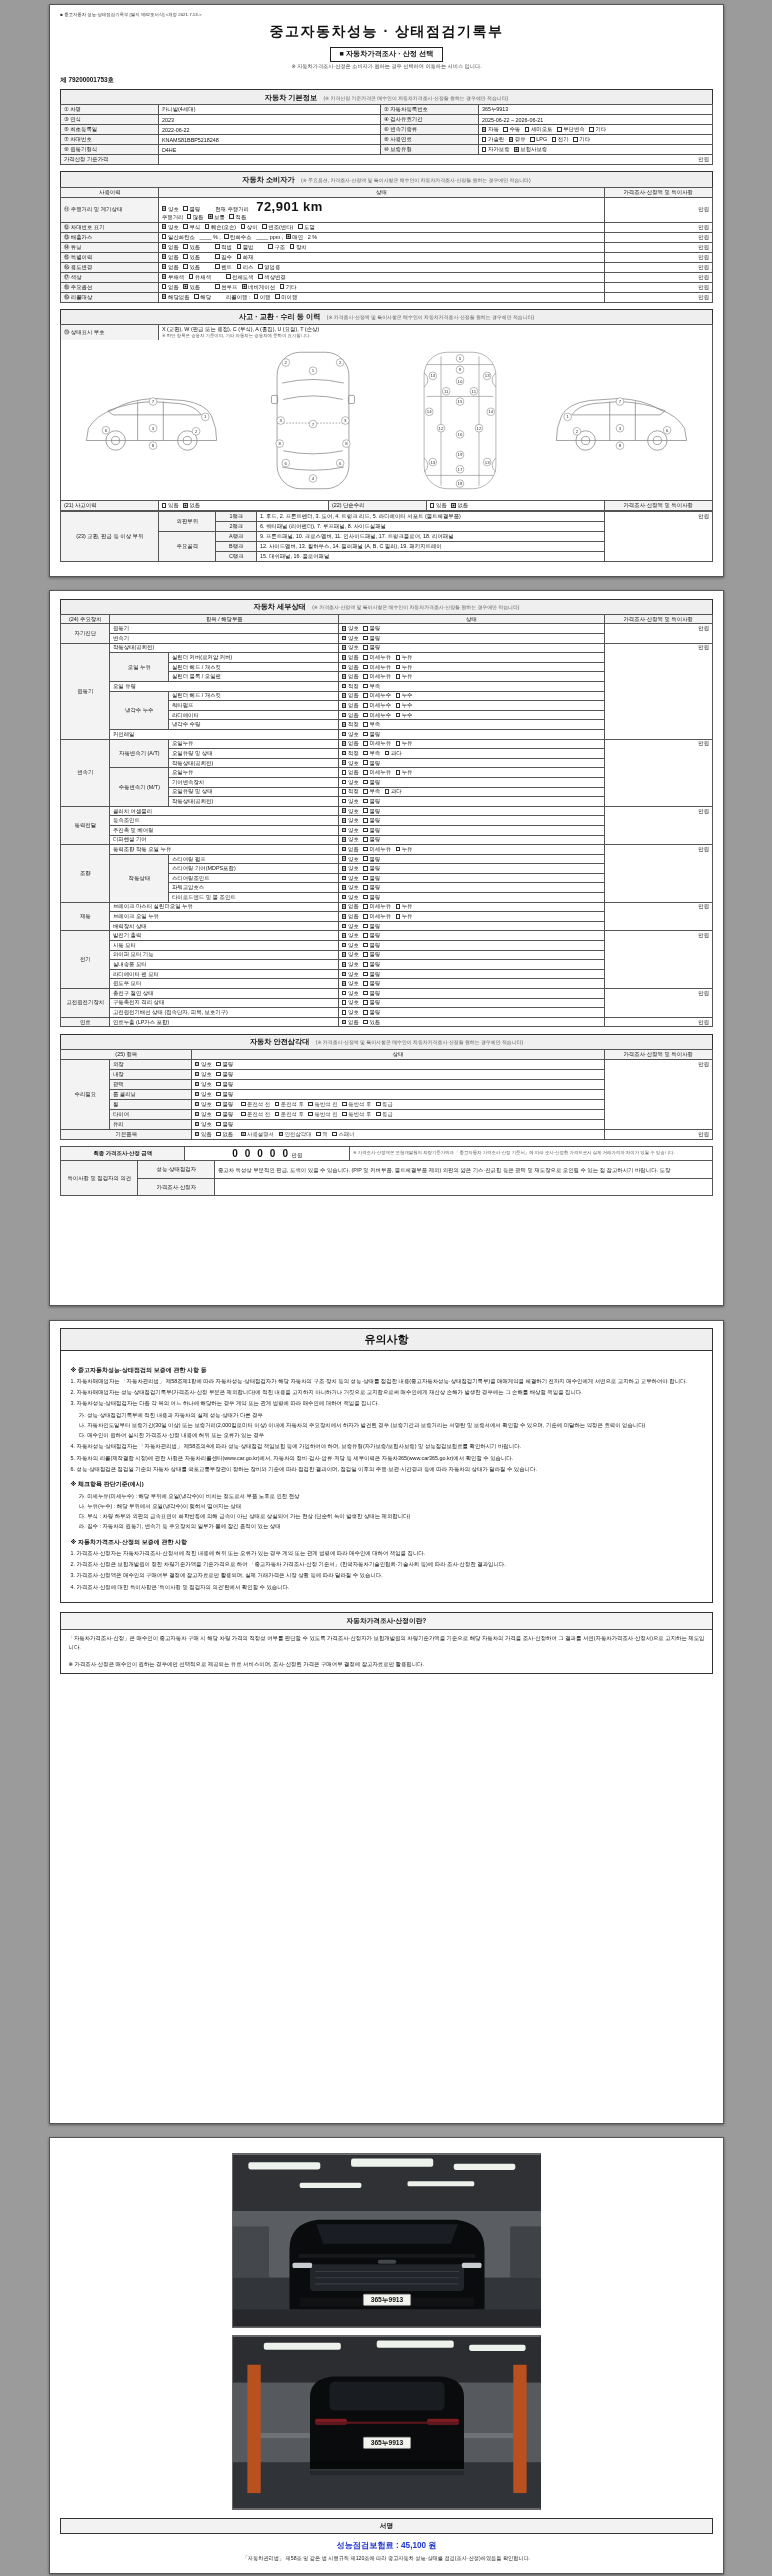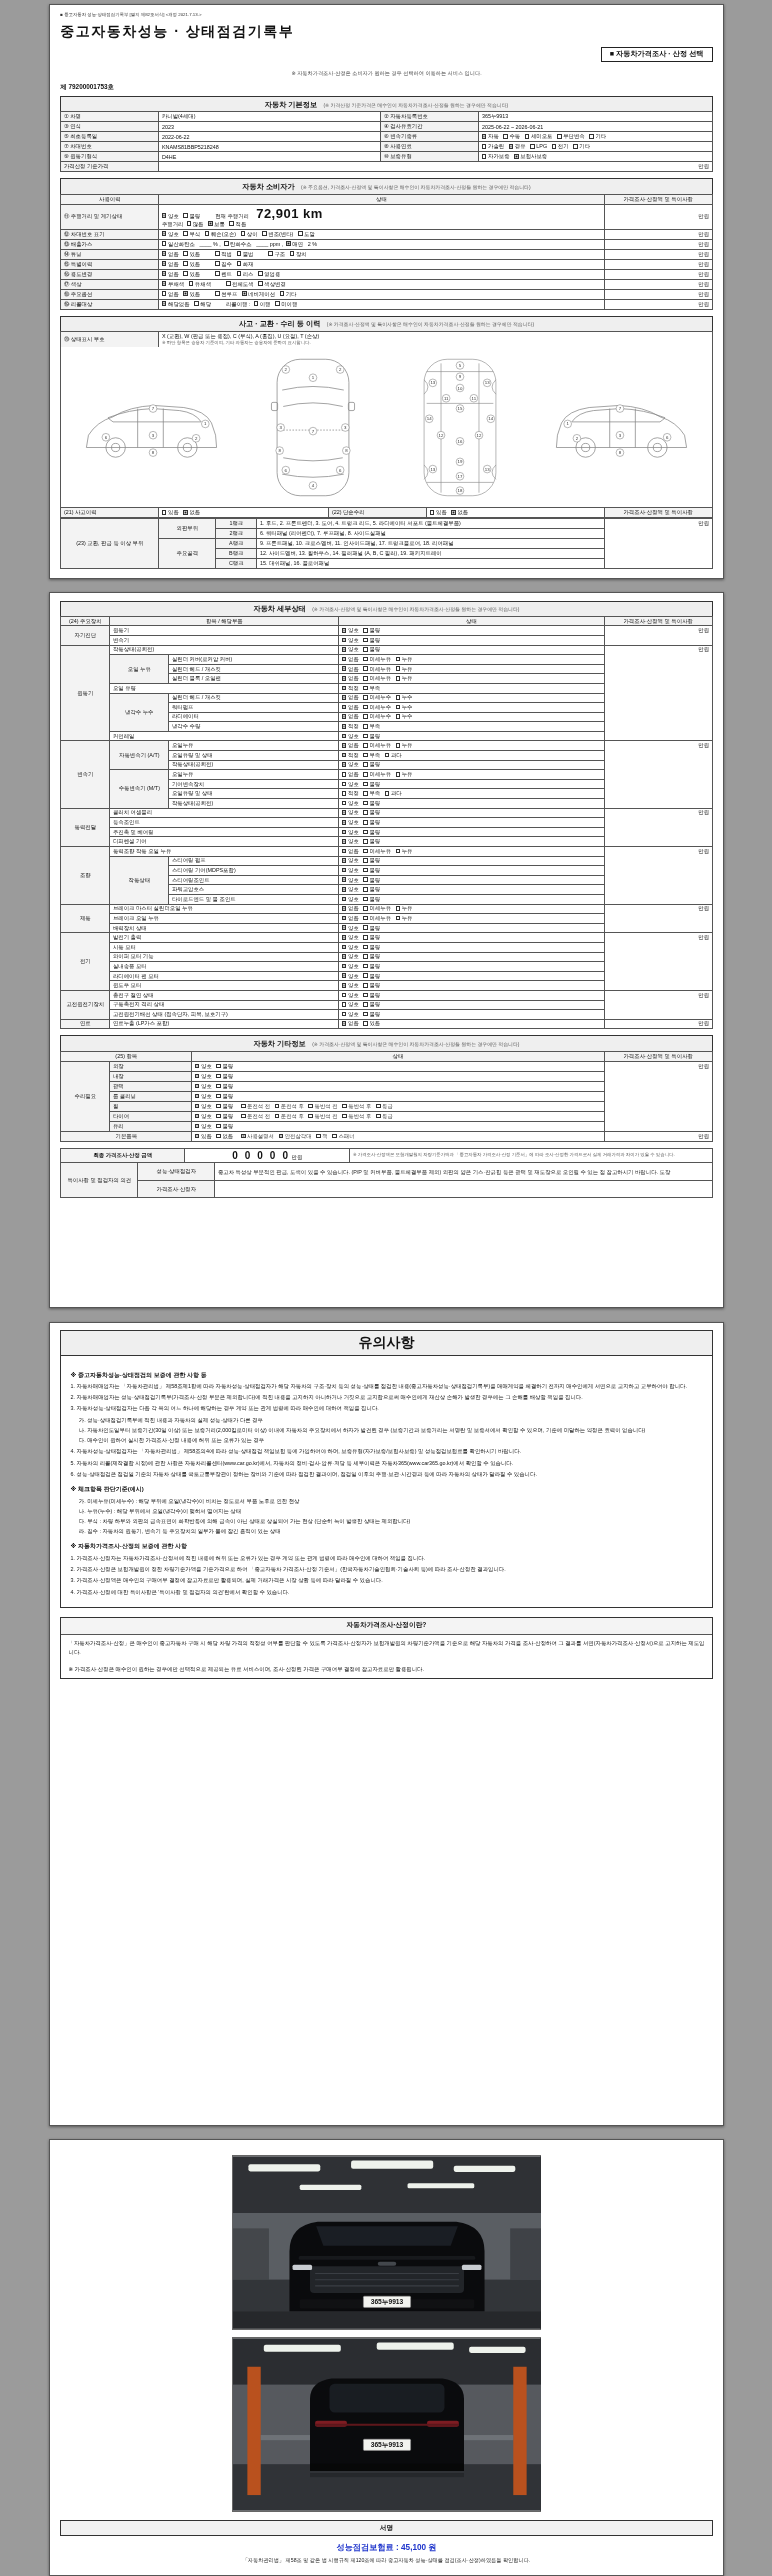--- a/index.html
+++ b/index.html
@@ -3,22 +3,22 @@
 <meta charset="utf-8">
 <style>
   *{margin:0;padding:0;box-sizing:border-box}
   html,body{width:773px}
   body{background:#9b9b9b;font-family:"Liberation Sans","DejaVu Sans",sans-serif;color:#111}
   .doc{width:773px;padding:4.1px 0 15.5px}
   .page{width:675px;margin:0 auto 13.4px;background:#fff;border:0.5px solid #555;
         box-shadow:0 0.5px 2.6px rgba(0,0,0,.45);padding:7.2px 10.3px 9.3px}
   .pg1{min-height:573px}.pg2{min-height:716px}.pg3{min-height:804px}.pg4{min-height:428px}
   .tiny{font-size:4.4px;color:#333}
-  .h-title{font-size:14px;font-weight:bold;letter-spacing:1.5px;margin:6.2px 0 5.2px}
-  .h-select{text-align:right;margin:1px 0 8px}
+  .h-title{text-align:center;font-size:14px;font-weight:bold;letter-spacing:1.5px;margin:6.2px 0 5.2px}
+  .h-select{text-align:center;margin:1px 0 1px}
   .h-select .box{display:inline-block;border:1px solid #222;padding:1.5px 8.2px;font-size:7.2px;font-weight:bold}
   .h-note{text-align:center;font-size:5.2px;color:#444;margin:1px 0 6.2px}
   .doc-no{font-size:6.4px;font-weight:bold;margin:1px 0 4.1px}
   table{border-collapse:collapse;width:100%;table-layout:fixed}
   td{border:0.5px solid #555;font-size:5.4px;padding:1px 2.6px;vertical-align:middle;word-break:keep-all}
   .dense td{padding:0.8px 2.6px}
   .sect-bar{border:0.8px solid #333;border-bottom:none;background:#efefef;text-align:center;padding:2.6px 2.1px 2.1px}
   .sect-t{font-size:7.2px;font-weight:bold}
   .sect-n{font-size:4.9px;color:#555;margin-left:4.1px}
   .mt{margin-top:6.2px}
@@ -33,21 +33,21 @@
   .opt{display:inline-block;margin-right:4.6px;white-space:nowrap;font-size:5.4px}
   .extra{display:inline-block;margin-left:3.1px;color:#444}
   .gap{display:inline-block;width:10.3px}
   .big-val{font-size:13px;font-weight:bold;letter-spacing:0.5px;padding:0 4.1px}
   .txt{margin-right:3.1px}
   .tiny2{font-size:4.4px;color:#555;line-height:1.35}
   .diagram-band{border:0.5px solid #555;border-top:none;display:flex;justify-content:space-around;
                 align-items:center;padding:5.2px 2.1px;background:#fff}
   .fp-val{font-size:10px;font-weight:bold;letter-spacing:2.1px}
   .sp-txt{font-size:5.4px;line-height:1.5;color:#222;height:17.5px}
-  .n-titlebar{border:0.8px solid #333;background:#efefef;text-align:center;font-size:14px;font-weight:bold;padding:3.1px}
+  .n-titlebar{border:0.8px solid #333;background:#efefef;text-align:center;font-size:11px;font-weight:bold;padding:3.1px}
   .n-body{border:0.8px solid #333;border-top:none;padding:8.2px 9.3px}
   .nl{font-size:5.4px;line-height:1.7;text-align:justify}
   .nl.h{font-weight:bold;font-size:6px;margin:5.2px 0 2.1px}
   .nl.p{margin:2.1px 0}
   .nl.s{margin:1px 0 1px 8.2px}
   .pbox{border:0.8px solid #333;margin-top:9.3px}
   .pbox-t{border-bottom:0.5px solid #555;background:#f4f4f4;text-align:center;font-weight:bold;font-size:6.7px;padding:3.1px}
   .pbox-b{padding:4.1px 7.2px;font-size:5.4px;line-height:1.65;text-align:justify}
   .photo-title-bar{border:0.8px solid #333;background:#f2f2f2;text-align:center;font-weight:bold;font-size:7.2px;padding:3.1px}
   .photo{display:block;width:309px;margin:7.2px auto 0;border:0.5px solid #666;font-size:0}
@@ -610,21 +610,21 @@
           <tr>
             <td class="lbl c" rowspan="1">연료</td>
             <td colspan="2">연료누출 (LP가스 포함)</td>
             <td><span class="opt"><span class="cb on"></span><span>없음</span></span><span class="opt"><span class="cb"></span><span>있음</span></span></td>
             <td class="price-cell" rowspan="1">만원</td>
           </tr>
         </tbody>
     </table>
 
     <div class="sect-bar mt">
-      <span class="sect-t">자동차 기타정보</span>
+      <span class="sect-t">자동차 안전삼각대</span>
       <span class="sect-n">(※ 가격조사·산정액 및 특이사항은 매수인이 자동차가격조사·산정을 원하는 경우에만 적습니다)</span>
     </div>
     <table class="tbl tstack">
       <colgroup>
           <col style="width:49px">
           <col style="width:82px">
           <col>
           <col style="width:108px">
         </colgroup>
       <thead>

